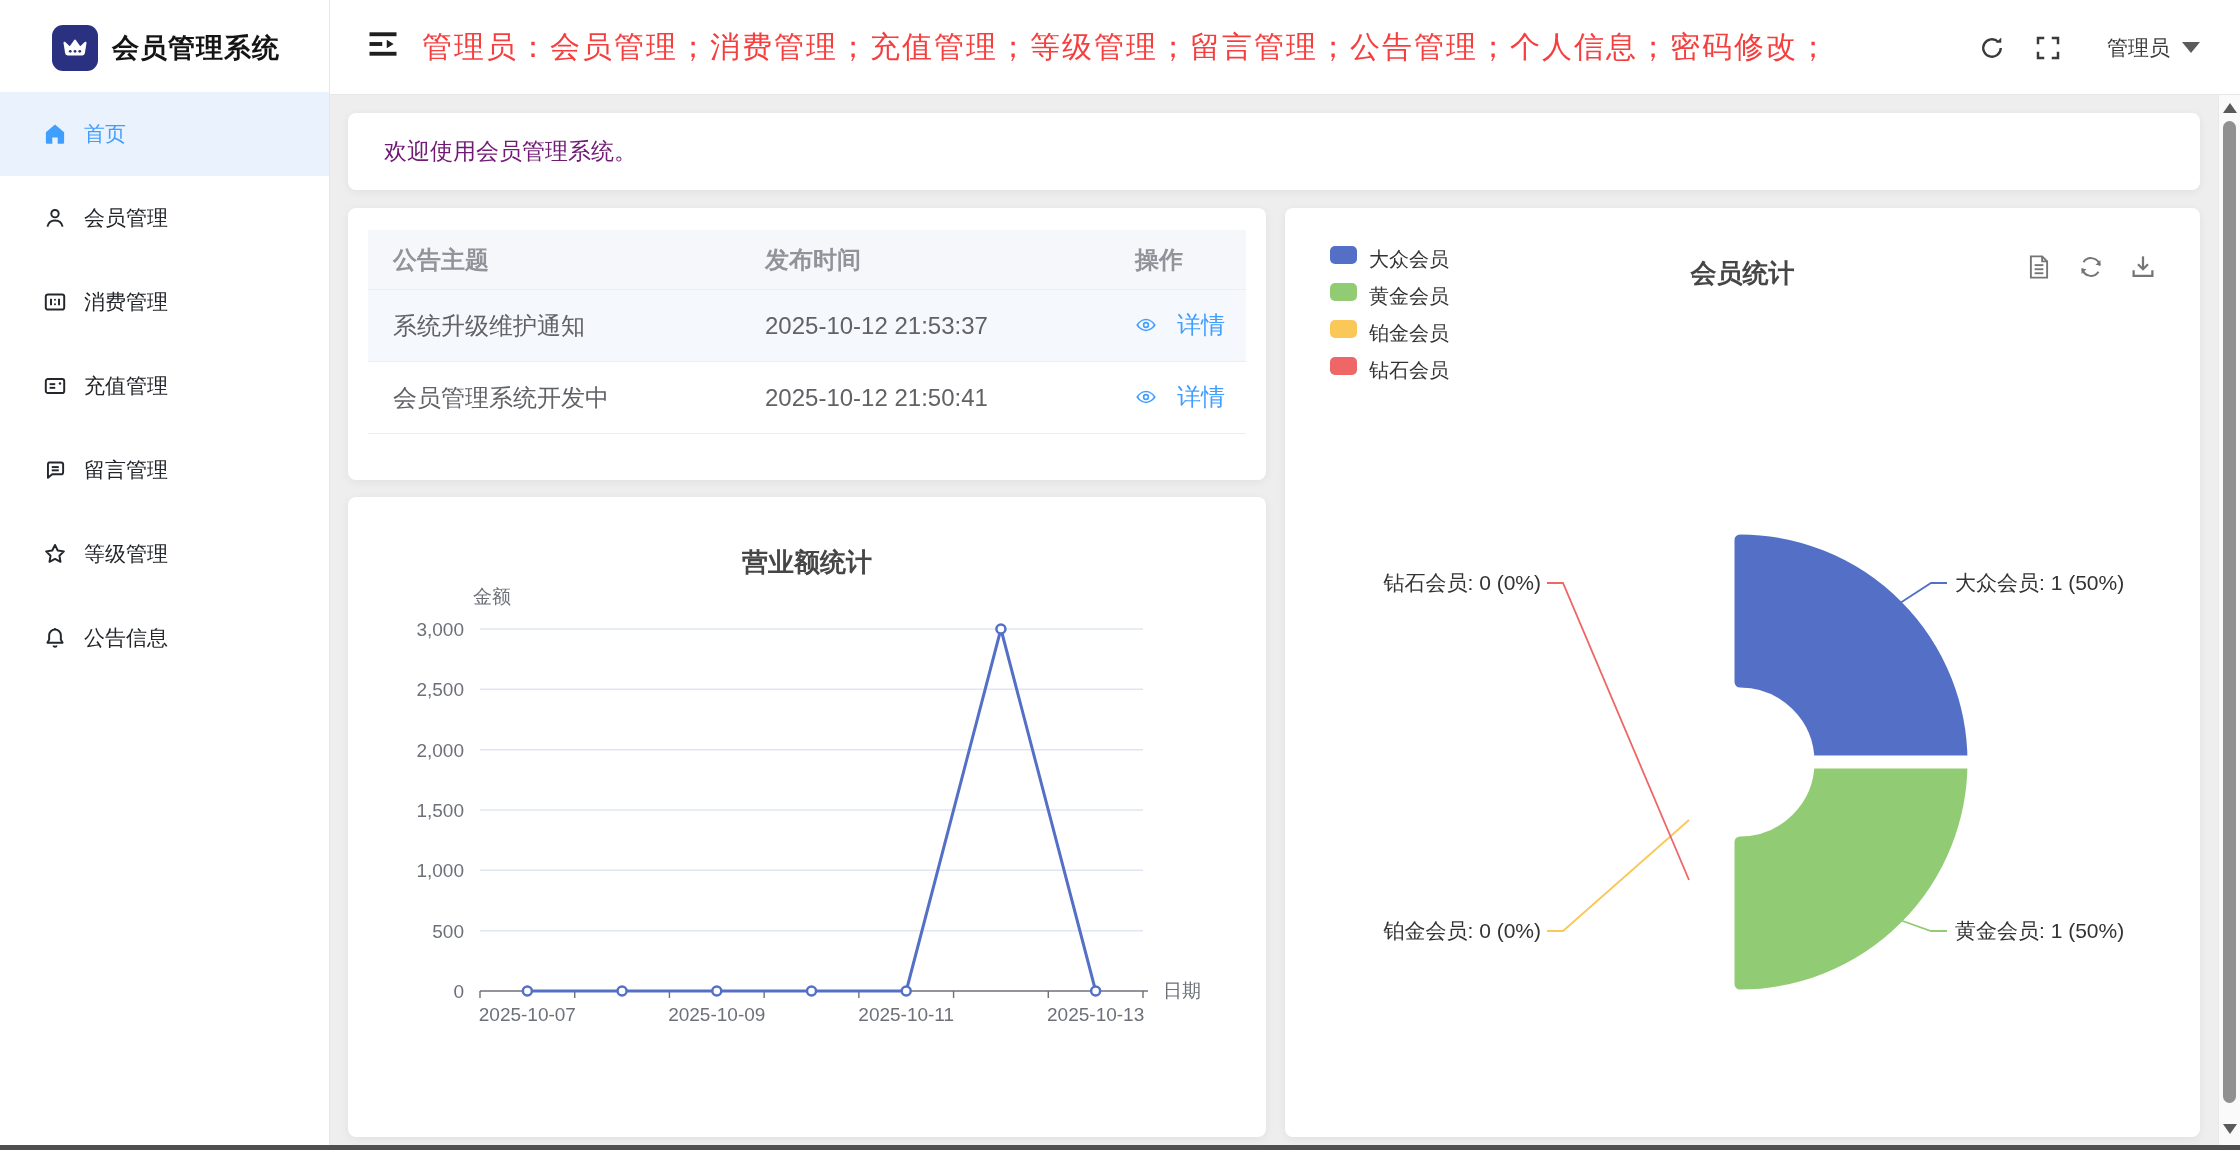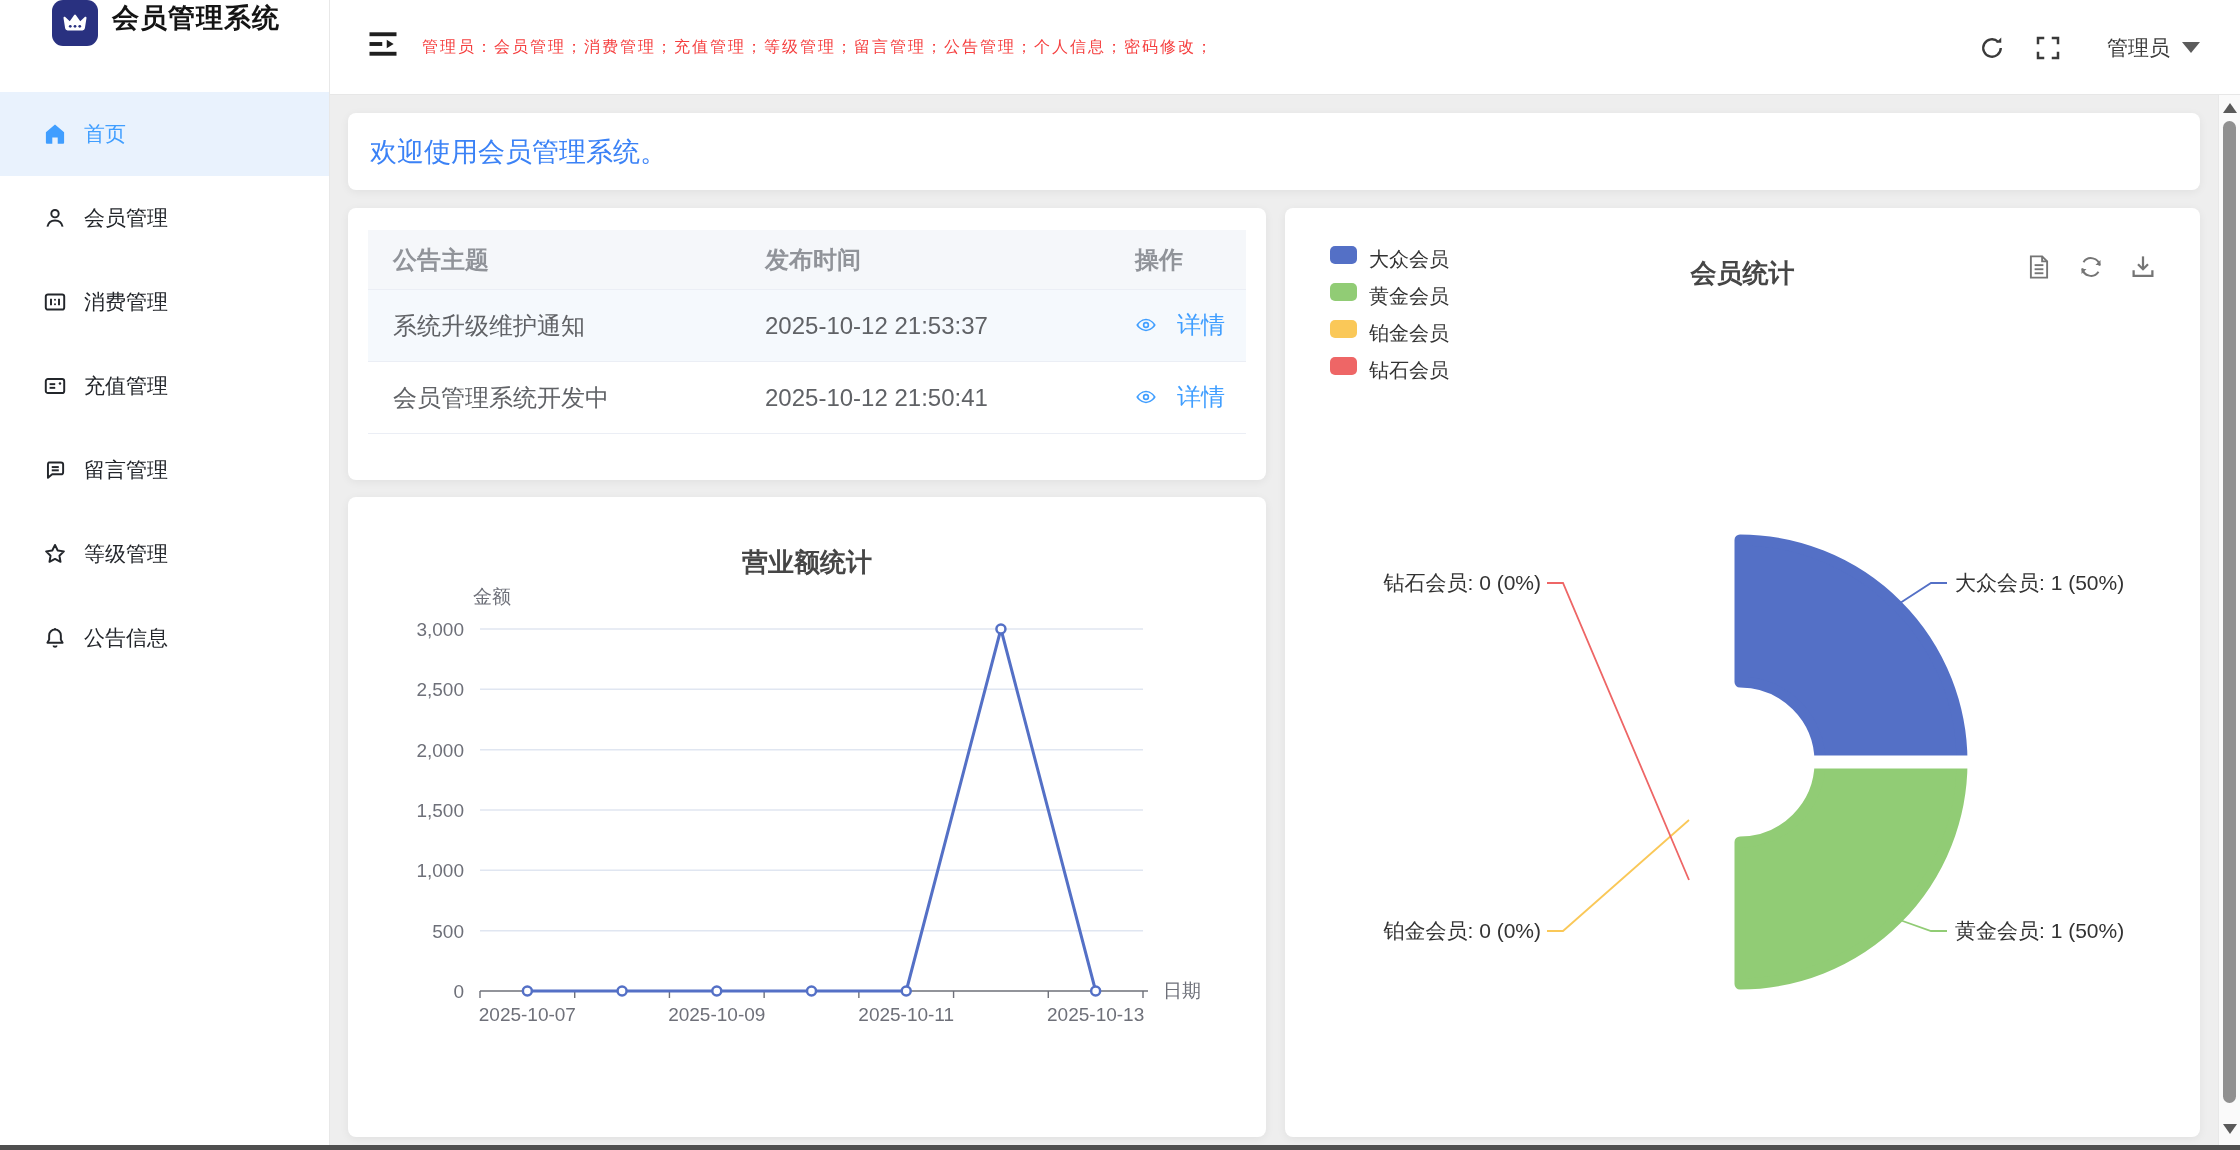--- a/index.html
+++ b/index.html
@@ -4,54 +4,54 @@
 <style>
   * { margin:0; padding:0; box-sizing:border-box; }
   html,body { width:2240px; height:1150px; overflow:hidden; }
   body {
     font-family:"Liberation Sans","DejaVu Sans",sans-serif;
     background:#eeeeee; position:relative; color:#303133;
   }
   
   .sidebar { position:absolute; left:0; top:0; width:330px; height:1150px;
     background:#fff; border-right:1px solid #e8e8e8; z-index:5; }
-  .logo-row { display:flex; height:95px; padding-left:52px; }
+  .logo-row { display:flex; align-items:center; height:95px; padding-left:52px; }
   .logo-box { width:46px; height:46px; border-radius:11px; background:#293180;
     display:flex; align-items:center; justify-content:center; }
   .logo-box svg { width:30px; height:30px; }
   .logo-title { margin-left:14px; font-size:27px; font-weight:bold; color:#141414; letter-spacing:1px; }
   .menu { position:absolute; top:92px; left:0; width:100%; }
   .menu-item { height:84px; display:flex; align-items:center; padding-left:42px;
     cursor:pointer; color:#23262b; }
   .menu-item .mi-icon { width:26px; height:26px; display:inline-flex; }
   .menu-item .mi-icon svg { width:26px; height:26px; stroke:#23262b; }
   .menu-item .mi-label { margin-left:16px; font-size:21px; }
   .menu-item.active { background:#e9f2fd; color:#409eff; }
   .menu-item.active .mi-icon svg { stroke:#409eff; }
   .menu-item.active .mi-label { color:#409eff; }
   
   .header { position:absolute; left:330px; top:0; width:1910px; height:95px;
     background:#fff; border-bottom:1px solid #e7e7e7; z-index:4; }
   .fold-btn { position:absolute; left:35px; top:26px; width:40px; height:40px; cursor:pointer; }
   .fold-btn svg { width:36px; height:36px; }
   .admin-nav { position:absolute; left:92px; top:0; height:95px; display:flex; align-items:center;
-    color:#f53f3f; font-size:16px; letter-spacing:2px; white-space:nowrap; }
+    color:#f53f3f; font-size:30px; letter-spacing:2px; white-space:nowrap; }
   .header-right { position:absolute; right:40px; top:0; height:95px; display:flex;
     align-items:center; gap:26px; }
   .hicon { width:30px; height:30px; cursor:pointer; display:inline-flex; }
   .hicon svg { width:30px; height:30px; stroke:#3a3a3a; }
   .user-wrap { display:flex; align-items:center; margin-left:18px; cursor:pointer; }
   .user-name { font-size:21px; color:#3c3c3c; }
   .caret { width:0; height:0; margin-left:12px; border-left:9px solid transparent;
     border-right:9px solid transparent; border-top:11px solid #5c5c5c; }
   
   .card { position:absolute; background:#fff; border-radius:8px;
     box-shadow:0 2px 10px rgba(0,0,0,0.06); }
   .welcome-card { left:348px; top:113px; width:1852px; height:77px; display:flex; align-items:center; }
-  .welcome-text { margin-left:22px; font-size:27px; color:#3b82f6; }
+  .welcome-text { margin-left:36px; font-size:23px; color:#701a75; }
   .announce-card { left:348px; top:208px; width:918px; height:272px; }
   .line-card { left:348px; top:497px; width:918px; height:640px; }
   .pie-card  { left:1285px; top:208px; width:915px; height:929px; }
   
   .table { position:absolute; left:20px; top:22px; width:878px; font-size:24px; }
   .t-row { position:relative; width:100%; border-bottom:1px solid #ebeef5; display:flex; align-items:center; }
   .t-head { height:60px; background:#f5f7fa; color:#909399; font-weight:bold; }
   .t-body-row { height:72px; color:#606266; background:#fff; }
   .t-body-row.tinted { background:#f5f9fd; }
   .c1 { position:absolute; left:25px; }

